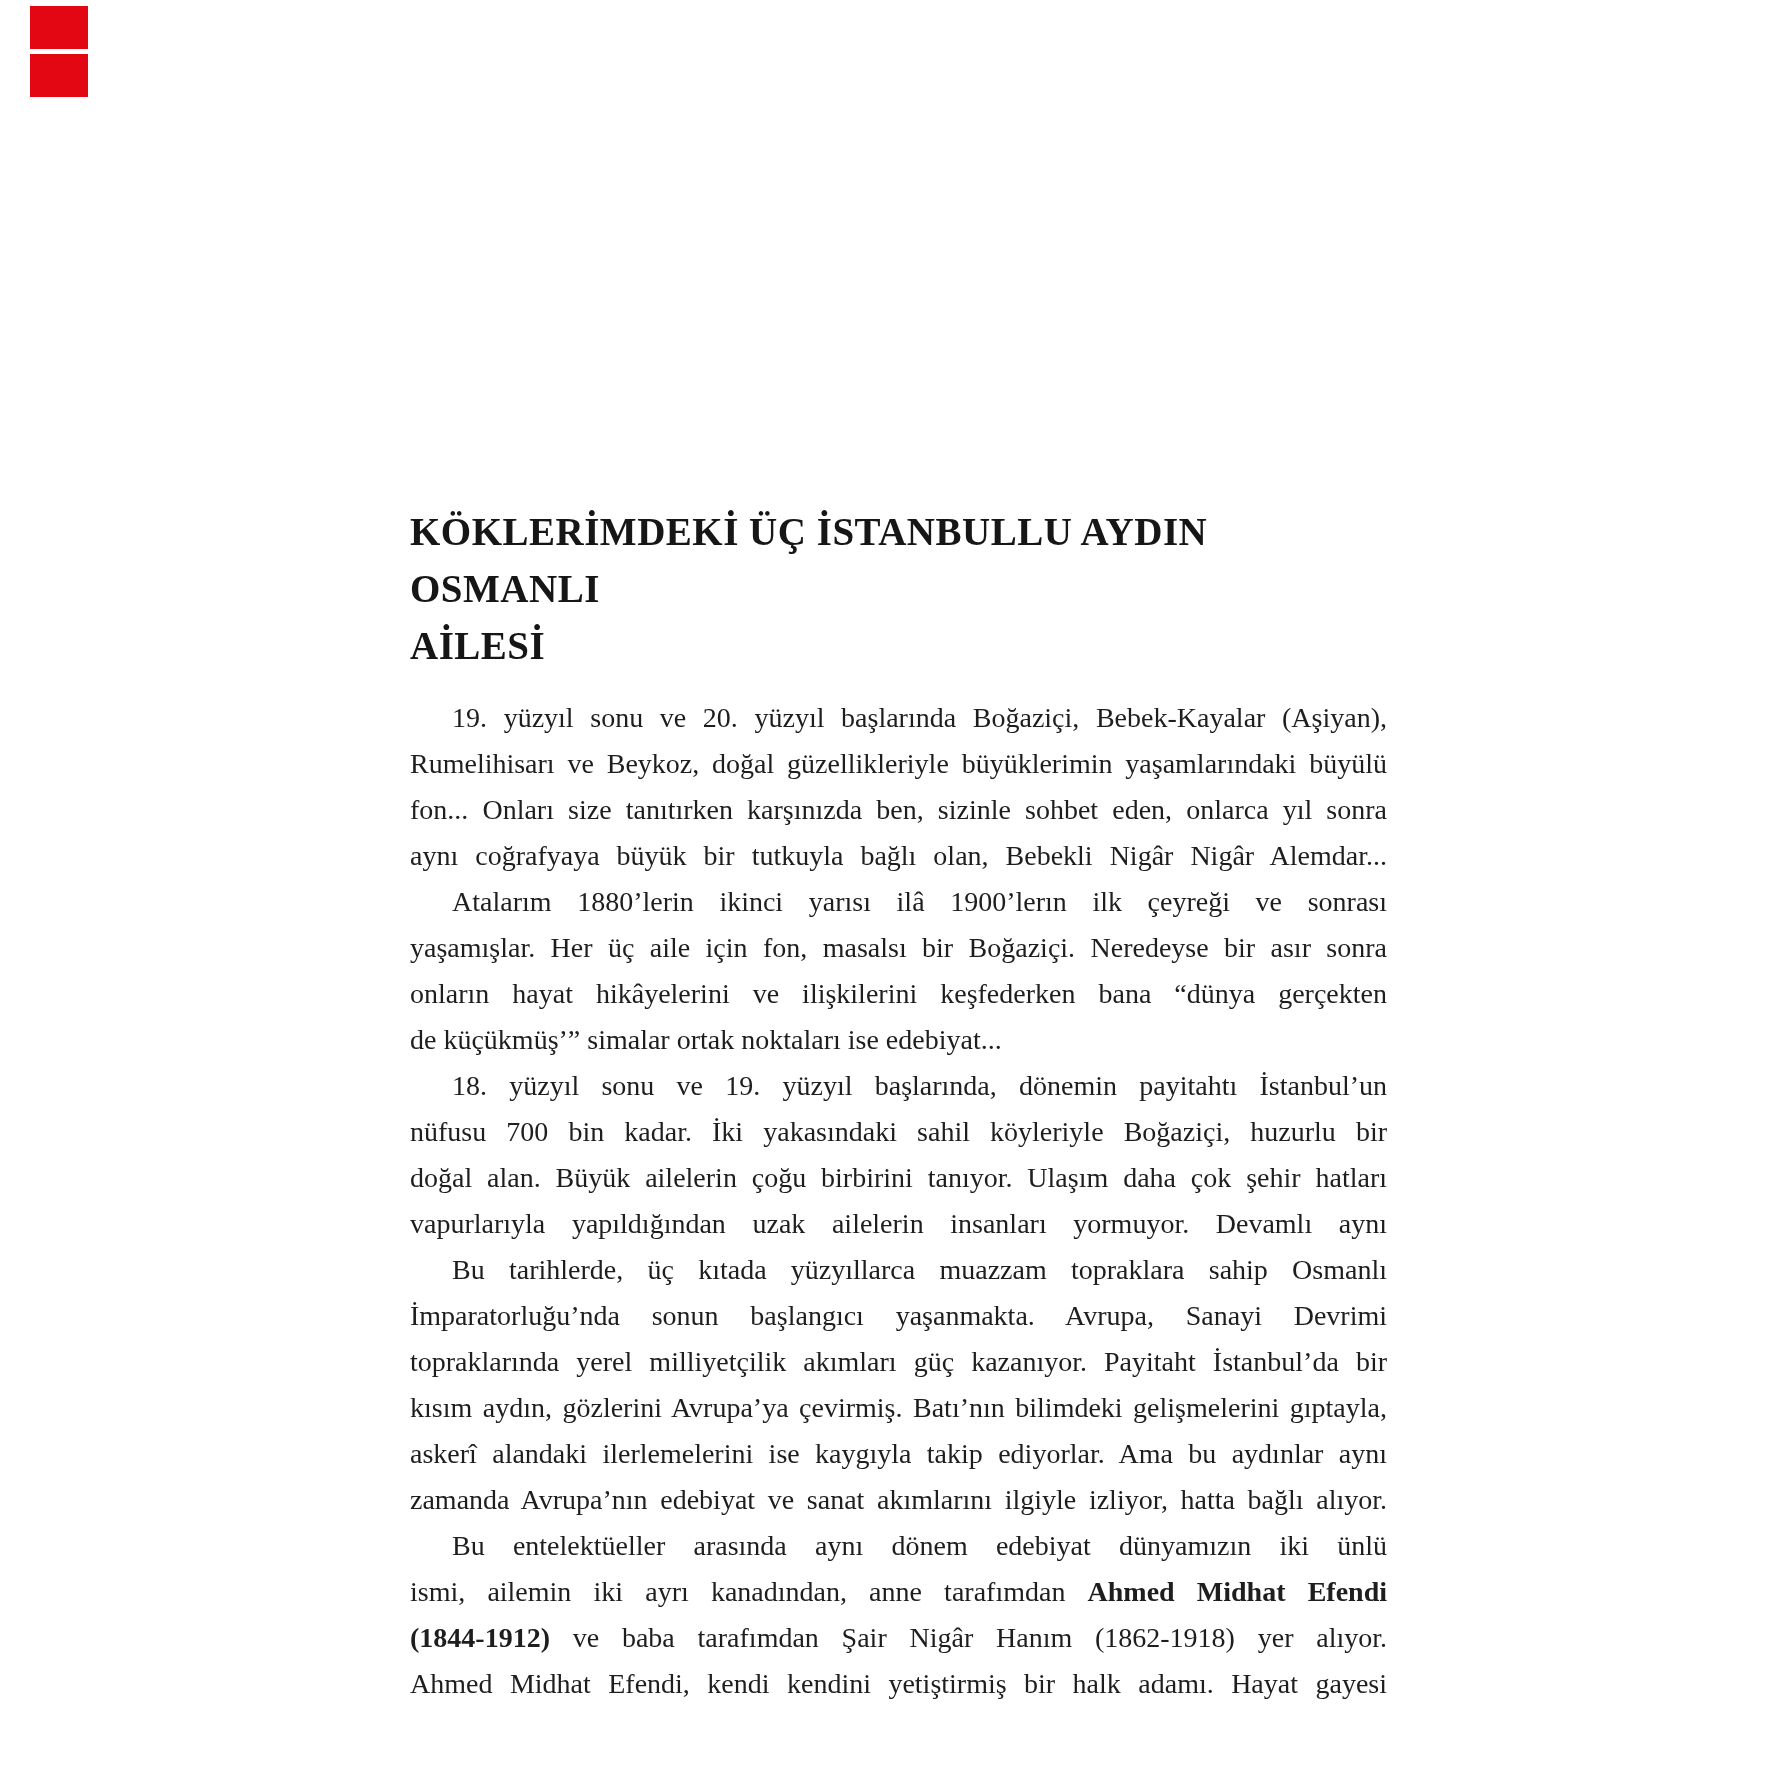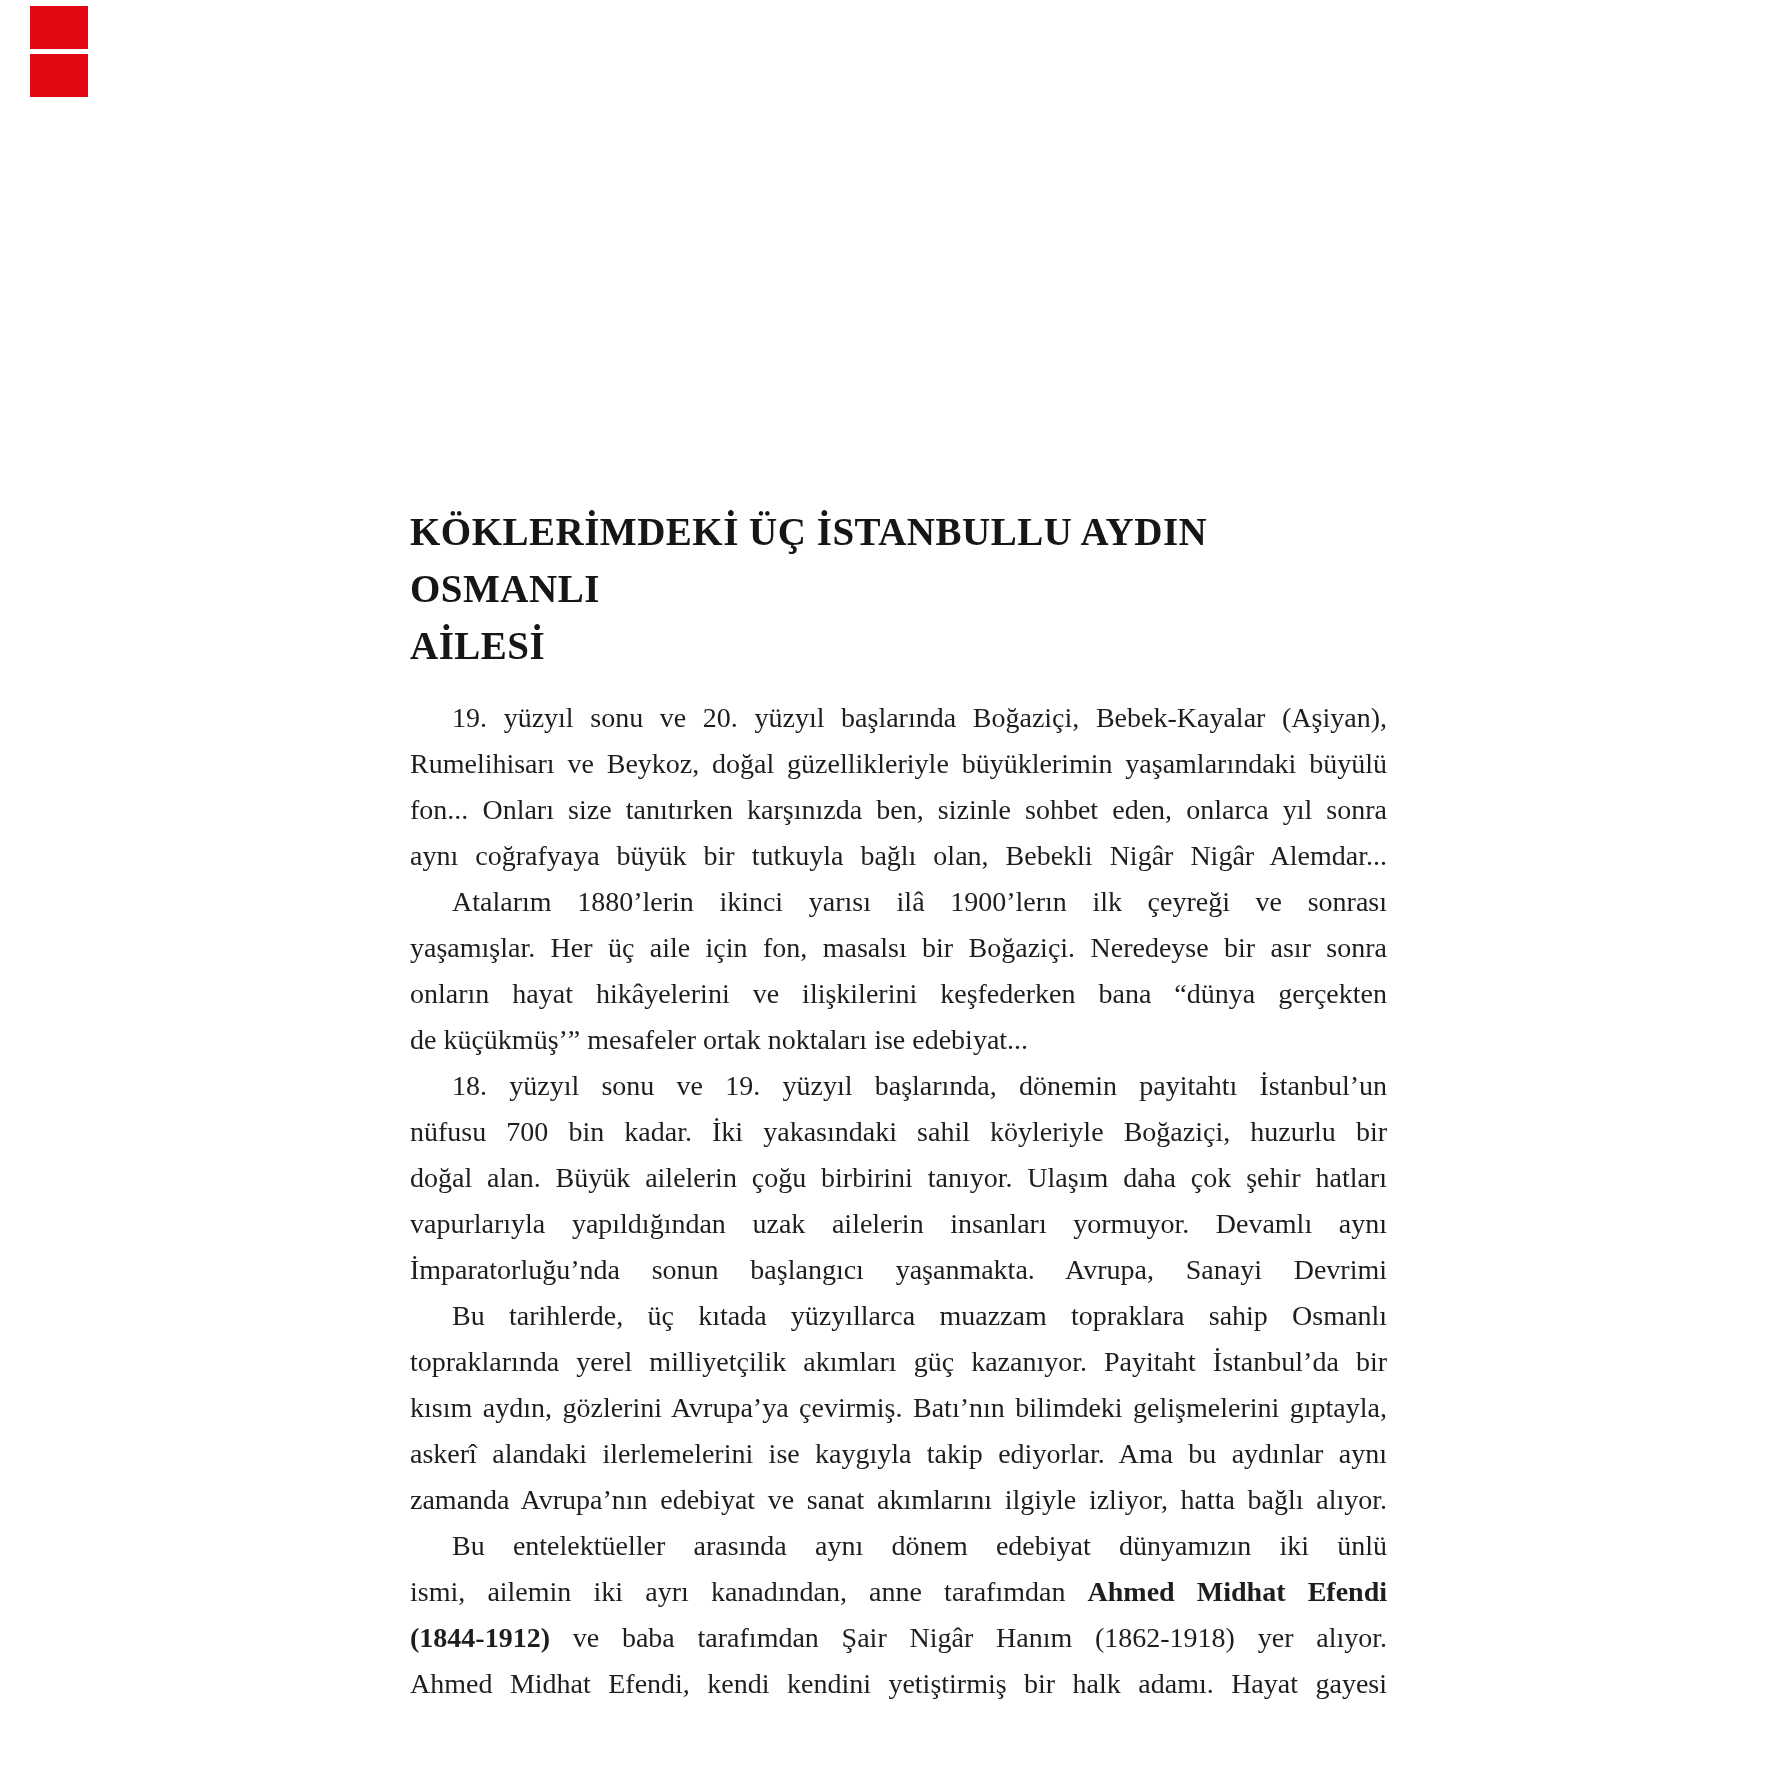--- a/index.html
+++ b/index.html
@@ -71,31 +71,31 @@
         <div>
           <div class="line indent"><span>19. yüzyıl sonu ve 20. yüzyıl başlarında Boğaziçi, Bebek-Kayalar (Aşiyan),</span></div>
           <div class="line"><span>Rumelihisarı ve Beykoz, doğal güzellikleriyle büyüklerimin yaşamlarındaki büyülü</span></div>
           <div class="line"><span>fon... Onları size tanıtırken karşınızda ben, sizinle sohbet eden, onlarca yıl sonra</span></div>
           <div class="line"><span>aynı coğrafyaya büyük bir tutkuyla bağlı olan, Bebekli Nigâr Nigâr Alemdar...</span></div>
         </div>
         <div>
           <div class="line indent"><span>Atalarım 1880’lerin ikinci yarısı ilâ 1900’lerın ilk çeyreği ve sonrası</span></div>
           <div class="line"><span>yaşamışlar. Her üç aile için fon, masalsı bir Boğaziçi. Neredeyse bir asır sonra</span></div>
           <div class="line"><span>onların hayat hikâyelerini ve ilişkilerini keşfederken bana “dünya gerçekten</span></div>
-          <div class="line noj"><span>de küçükmüş’” mesafeler ortak noktaları ise edebiyat...</span></div>
+          <div class="line noj"><span>de küçükmüş’” simalar ortak noktaları ise edebiyat...</span></div>
         </div>
         <div>
           <div class="line indent"><span>18. yüzyıl sonu ve 19. yüzyıl başlarında, dönemin payitahtı İstanbul’un</span></div>
           <div class="line"><span>nüfusu 700 bin kadar. İki yakasındaki sahil köyleriyle Boğaziçi, huzurlu bir</span></div>
           <div class="line"><span>doğal alan. Büyük ailelerin çoğu birbirini tanıyor. Ulaşım daha çok şehir hatları</span></div>
           <div class="line"><span>vapurlarıyla yapıldığından uzak ailelerin insanları yormuyor. Devamlı aynı</span></div>
         </div>
         <div>
+          <div class="line indent"><span>Bu tarihlerde, üç kıtada yüzyıllarca muazzam topraklara sahip Osmanlı</span></div>
           <div class="line"><span>İmparatorluğu’nda sonun başlangıcı yaşanmakta. Avrupa, Sanayi Devrimi</span></div>
-          <div class="line indent"><span>Bu tarihlerde, üç kıtada yüzyıllarca muazzam topraklara sahip Osmanlı</span></div>
           <div class="line"><span>topraklarında yerel milliyetçilik akımları güç kazanıyor. Payitaht İstanbul’da bir</span></div>
           <div class="line"><span>kısım aydın, gözlerini Avrupa’ya çevirmiş. Batı’nın bilimdeki gelişmelerini gıptayla,</span></div>
           <div class="line"><span>askerî alandaki ilerlemelerini ise kaygıyla takip ediyorlar. Ama bu aydınlar aynı</span></div>
           <div class="line"><span>zamanda Avrupa’nın edebiyat ve sanat akımlarını ilgiyle izliyor, hatta bağlı alıyor.</span></div>
         </div>
         <div>
           <div class="line indent"><span>Bu entelektüeller arasında aynı dönem edebiyat dünyamızın iki ünlü</span></div>
           <div class="line"><span>ismi, ailemin iki ayrı kanadından, anne tarafımdan </span><span class="bold">Ahmed Midhat Efendi</span></div>
           <div class="line"><span class="bold">(1844-1912)</span><span> ve baba tarafımdan Şair Nigâr Hanım (1862-1918) yer alıyor.</span></div>
           <div class="line"><span>Ahmed Midhat Efendi, kendi kendini yetiştirmiş bir halk adamı. Hayat gayesi</span></div>

